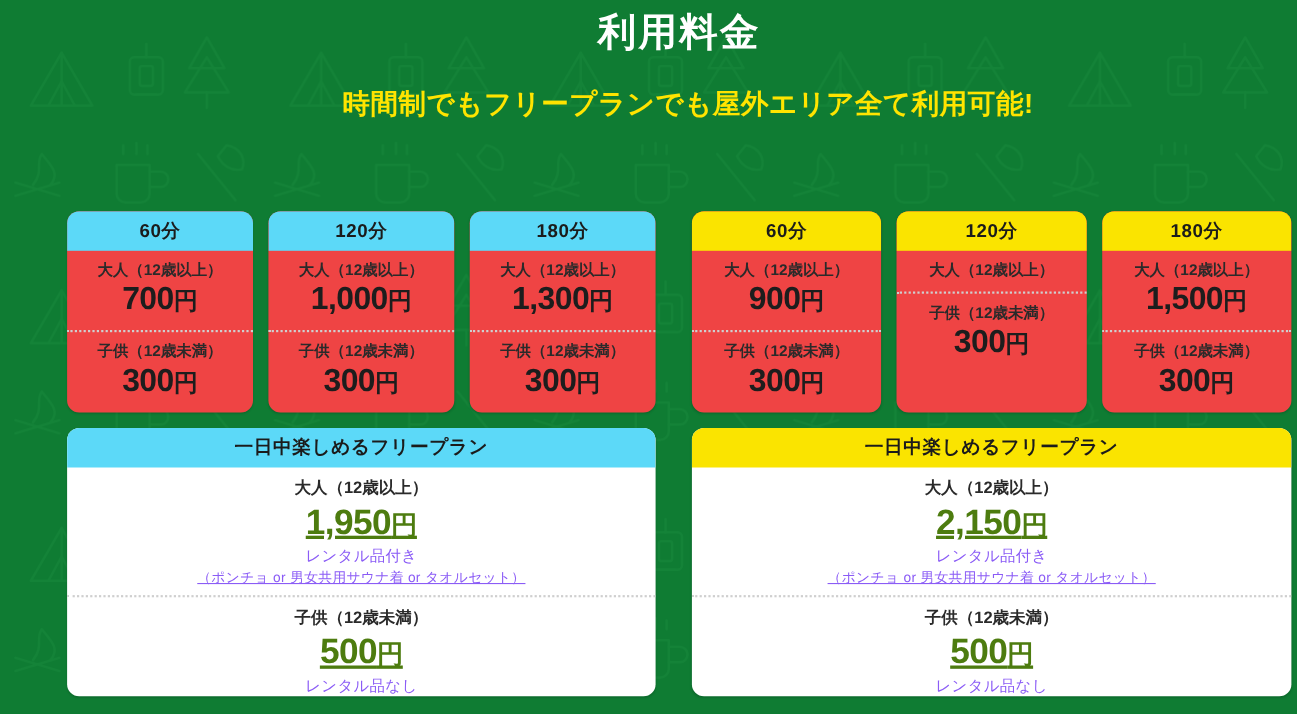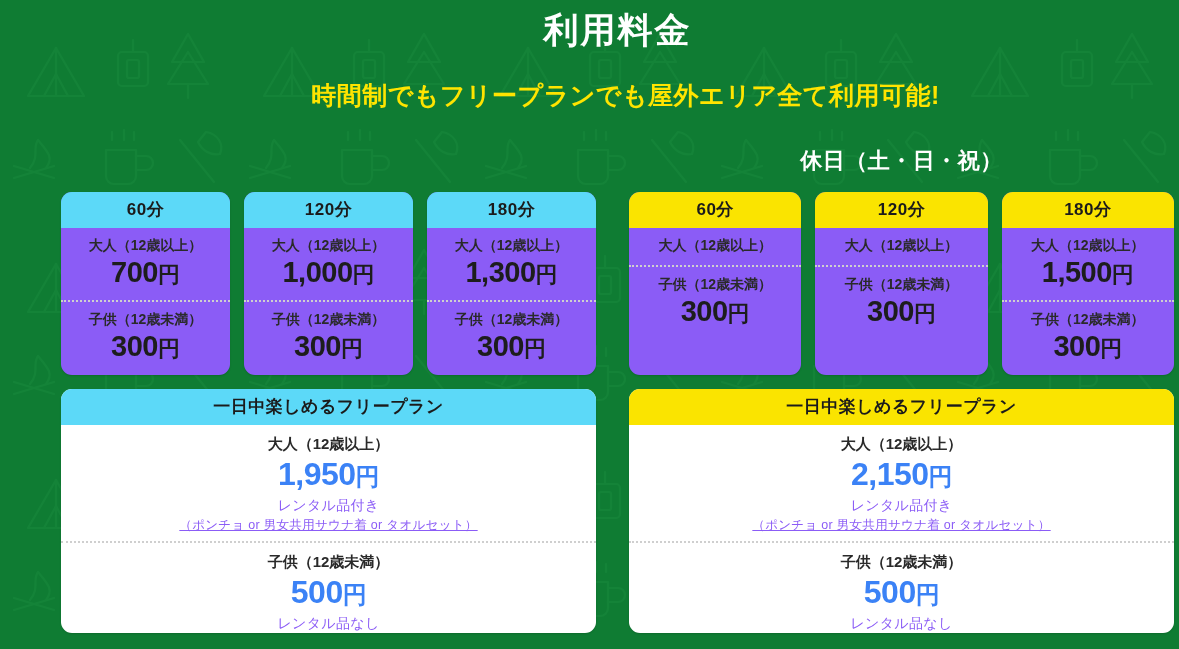--- a/index.html
+++ b/index.html
@@ -71,21 +71,21 @@
   .group-label.right { left:601px; width:545px; }
 
   
   .cards-row { position:absolute; top:192px; }
   .cards-row.left  { left:33px;  width:535px; }
   .cards-row.right { left:601px; width:545px; }
   .cards-row { display:flex; gap:14px; }
 
   .price-card {
     flex:1 1 0;
-    background:#8b5cf6;
+    background:#ef4444;
     border-radius:11px;
     overflow:hidden;
     box-shadow:0 1px 2px rgba(0,0,0,.14);
     display:flex;
     flex-direction:column;
   }
 
   .card-head {
     text-align:center;
     font-size:17px;
@@ -148,23 +148,24 @@
 
   .free-label {
     font-size:15px;
     font-weight:bold;
     color:#2a2a2a;
     line-height:1.35;
   }
   .free-price {
     font-size:32px;
     font-weight:bold;
-    color:#3b82f6;
+    color:#4d7c0f;
     letter-spacing:-0.5px;
     line-height:1.28;
+    text-decoration:underline;
   }
   .free-price .yen { font-size:24px; }
 
   .free-note {
     font-size:14px;
     color:#8b5cf6;
     line-height:1.5;
     letter-spacing:.3px;
   }
   .free-note.small { font-size:12.5px;text-decoration:underline; }
@@ -260,28 +261,28 @@
       <div class="free-note">レンタル品付き</div>
       <div class="free-note small">（ポンチョ or 男女共用サウナ着 or タオルセット）</div>
     </div>
     <div class="free-seg lower">
       <div class="free-label">子供（12歳未満）</div>
       <div class="free-price"><span>500</span><span class="yen">円</span></div>
       <div class="free-note">レンタル品なし</div>
     </div>
   </div>
 
-  <div class="group-label right">休日（土・日・祝）</div>
 
   <div class="cards-row right">
 
     <div class="price-card">
       <div class="card-head head-yellow">60分</div>
       <div class="card-seg upper">
         <div class="seg-label">大人（12歳以上）</div>
+        <div class="seg-price"><span>900</span><span class="yen">円</span></div>
       </div>
       <div class="card-seg lower">
         <div class="seg-label">子供（12歳未満）</div>
         <div class="seg-price"><span>300</span><span class="yen">円</span></div>
       </div>
     </div>
 
     <div class="price-card">
       <div class="card-head head-yellow">120分</div>
       <div class="card-seg upper">

